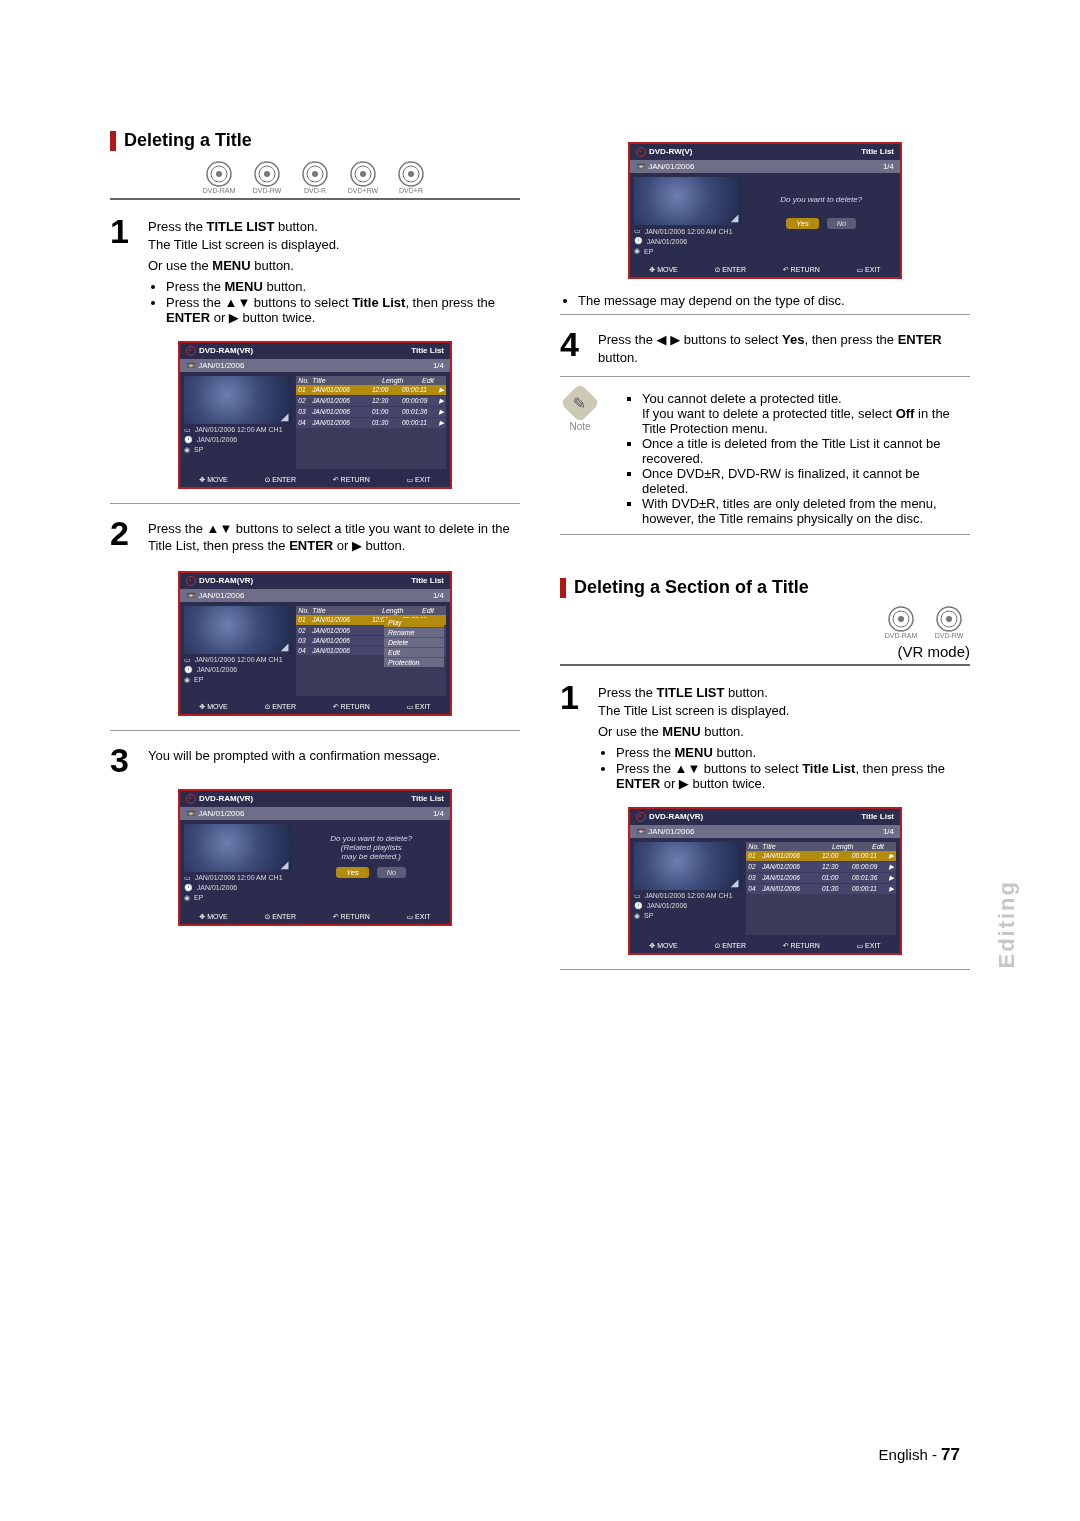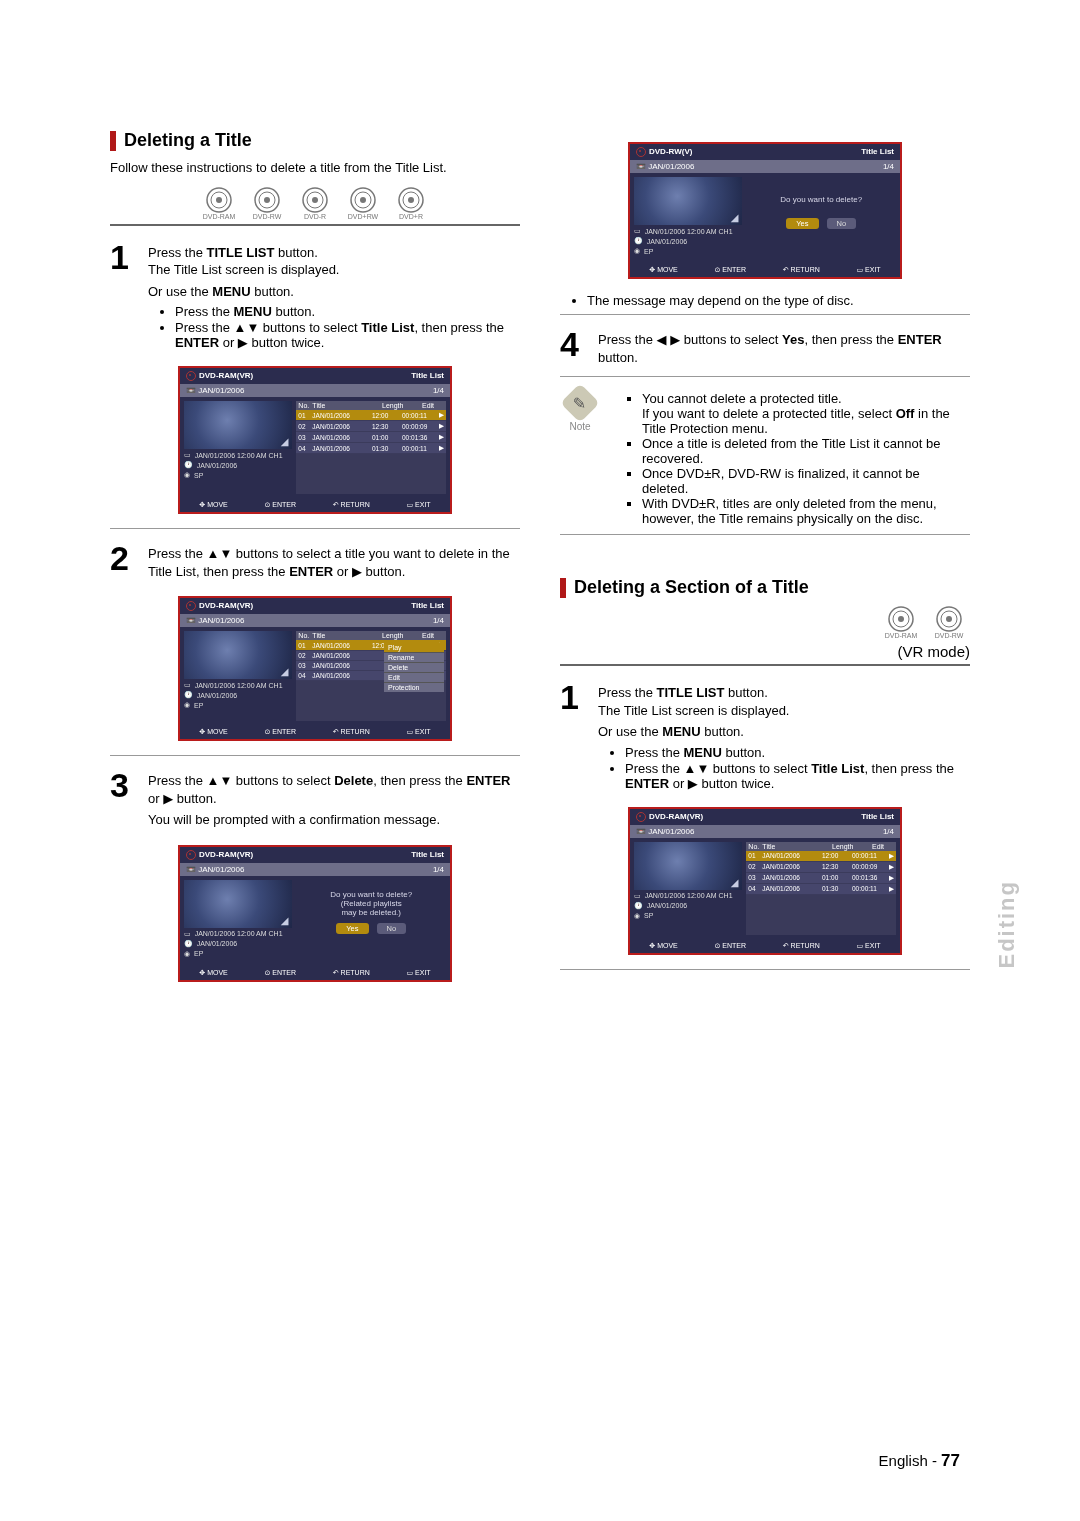--- a/index.html
+++ b/index.html
@@ -62,21 +62,21 @@
   }
   .step-num {
     font-size: 34px;
     font-weight: bold;
     line-height: 1;
     width: 28px;
     flex-shrink: 0;
   }
   .step-body { flex: 1; }
   ul.bullets { margin: 2px 0 4px 0; padding-left: 14px; }
-  ul.bullets li { margin: 1px 13px; }
+  ul.bullets li { margin: 1px 4px; }
   ul.square { list-style: square; margin: 2px 14px; padding-left: 18px; }
   .note-row { display: flex; gap: 10px; align-items: flex-start; margin-top: 10px;}
   .note-icon-col { width: 40px; flex-shrink: 0; text-align:center;}
   .note-icon {
     width: 28px; height: 28px; border-radius: 6px; background: #ccc9b5;
     display: inline-flex; align-items: center; justify-content: center;
     font-size: 16px; color: #555;
     transform: rotate(45deg);
   }
   .note-icon span { transform: rotate(-45deg);}
@@ -103,21 +103,21 @@
   }
   .thumb {
     height: 48px;
     background: radial-gradient(circle at 40% 40%, #6e7faf 0%, #3b4a79 45%, #1f2748 100%);
     position:relative;
   }
   .thumb::after{
     content:"◢"; color:#c7cde3; position:absolute; right:4px; bottom:2px; font-size:10px;
   }
   .info-row { display:flex; align-items:center; gap:4px; font-size:7px; color:#ddd;}
-  .scr-right { width:58%; padding:4px 4px 4px 0;}
+  .scr-right { width:58%; padding:4px 4px 4px 0;font-style:italic;}
   .list-header { display:flex; background:#555570; padding:1px 2px; font-size:7px;}
   .list-header span:nth-child(1){width:14px;}
   .list-header span:nth-child(2){flex:1;}
   .list-header span:nth-child(3){width:40px;}
   .list-header span:nth-child(4){width:22px;}
   .list-row {
     display:flex; background:#46466c; padding:1px 2px; font-size:6.5px; border-bottom:1px solid #3b3b5c;
     align-items:center;
   }
   .list-row.hi { background:#b38b0e; color:#fff;}
@@ -144,42 +144,41 @@
     right: 60px;
     top: 880px;
     writing-mode: vertical-rl;
     transform: rotate(180deg);
     font-size: 22px;
     font-weight: bold;
     color: #c6c6c6;
     letter-spacing: 2px;
   }
   .footer {
-    position:absolute; bottom: 50px; right: 120px;
+    position:absolute; bottom: 56px; right: 120px;
     font-size: 15px;
   }
   .footer b { font-size: 17px;}
   .small-disc-icons { display:flex; gap:6px; justify-content:flex-end; margin: 4px 0;}
   .vrmode { text-align:right; font-size:15px; margin-top:2px;}
 </style>
 </head>
 <body>
 
 <div class="page">
 
   <div class="columns">
 
     <div class="col">
 
       <div class="section-heading">
         <span class="red-bar"></span>
         <span class="title">Deleting a Title</span>
       </div>
 
-      <p>Follow these instructions to delete a title from the Title List.</p>
 
       <div class="disc-icons">
         <div class="disc-icon">
           <svg width="26" height="26">
               <circle cx="13" cy="13" r="12" fill="none" stroke="#777" stroke-width="1.5"></circle>
               <circle cx="13" cy="13" r="8" fill="none" stroke="#777" stroke-width="1"></circle>
               <circle cx="13" cy="13" r="3" fill="#777"></circle>
             </svg>
           <span>DVD-RAM</span>
         </div>
@@ -369,21 +368,20 @@
             <span>↶ <span>RETURN</span></span>
             <span>▭ <span>EXIT</span></span>
           </div>
       </div>
 
       <hr class="thin-rule">
 
       <div class="step">
         <div class="step-num">3</div>
         <div class="step-body">
-          <p><span>Press the ▲▼ buttons to select </span><b>Delete</b><span>, then press the </span><b>ENTER</b><span> or ▶ button.</span></p>
           <p>You will be prompted with a confirmation message.</p>
         </div>
       </div>
 
       <div class="screenshot">
         <div class="scr-top">
             <span><span class="dot"></span><span>DVD-RAM(VR)</span></span>
             <span>Title List</span>
           </div>
         <div class="scr-sub">

